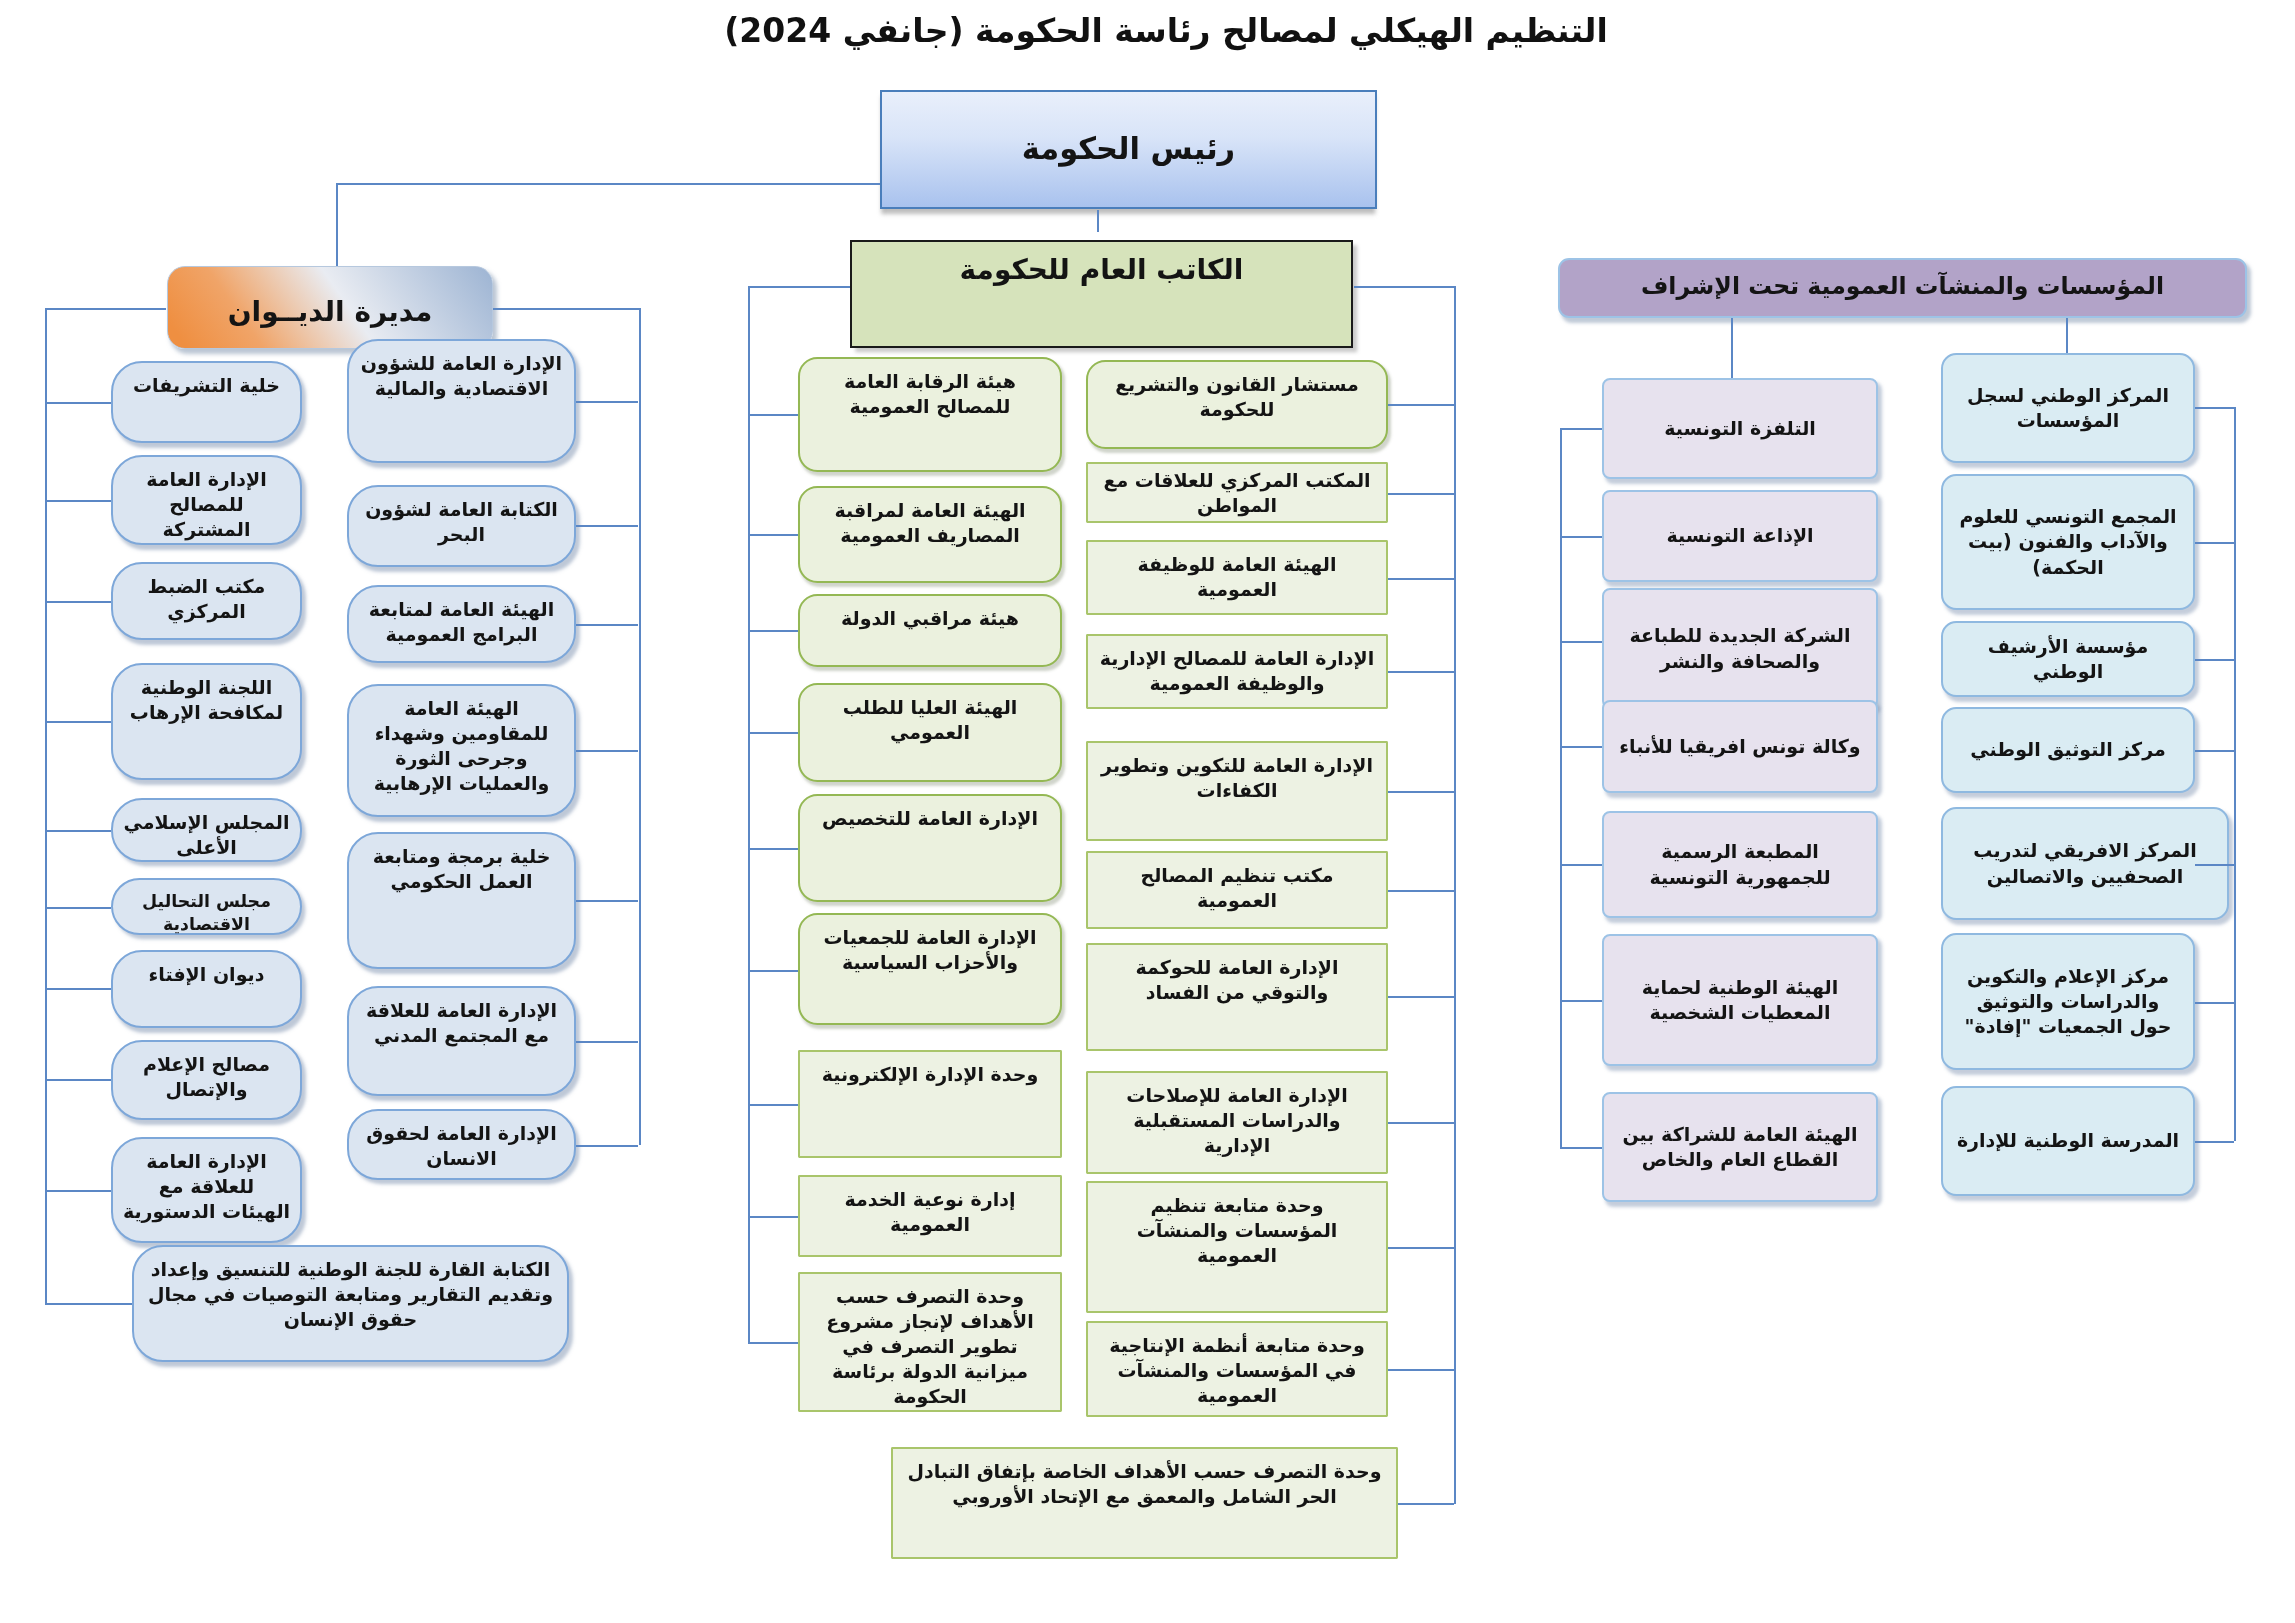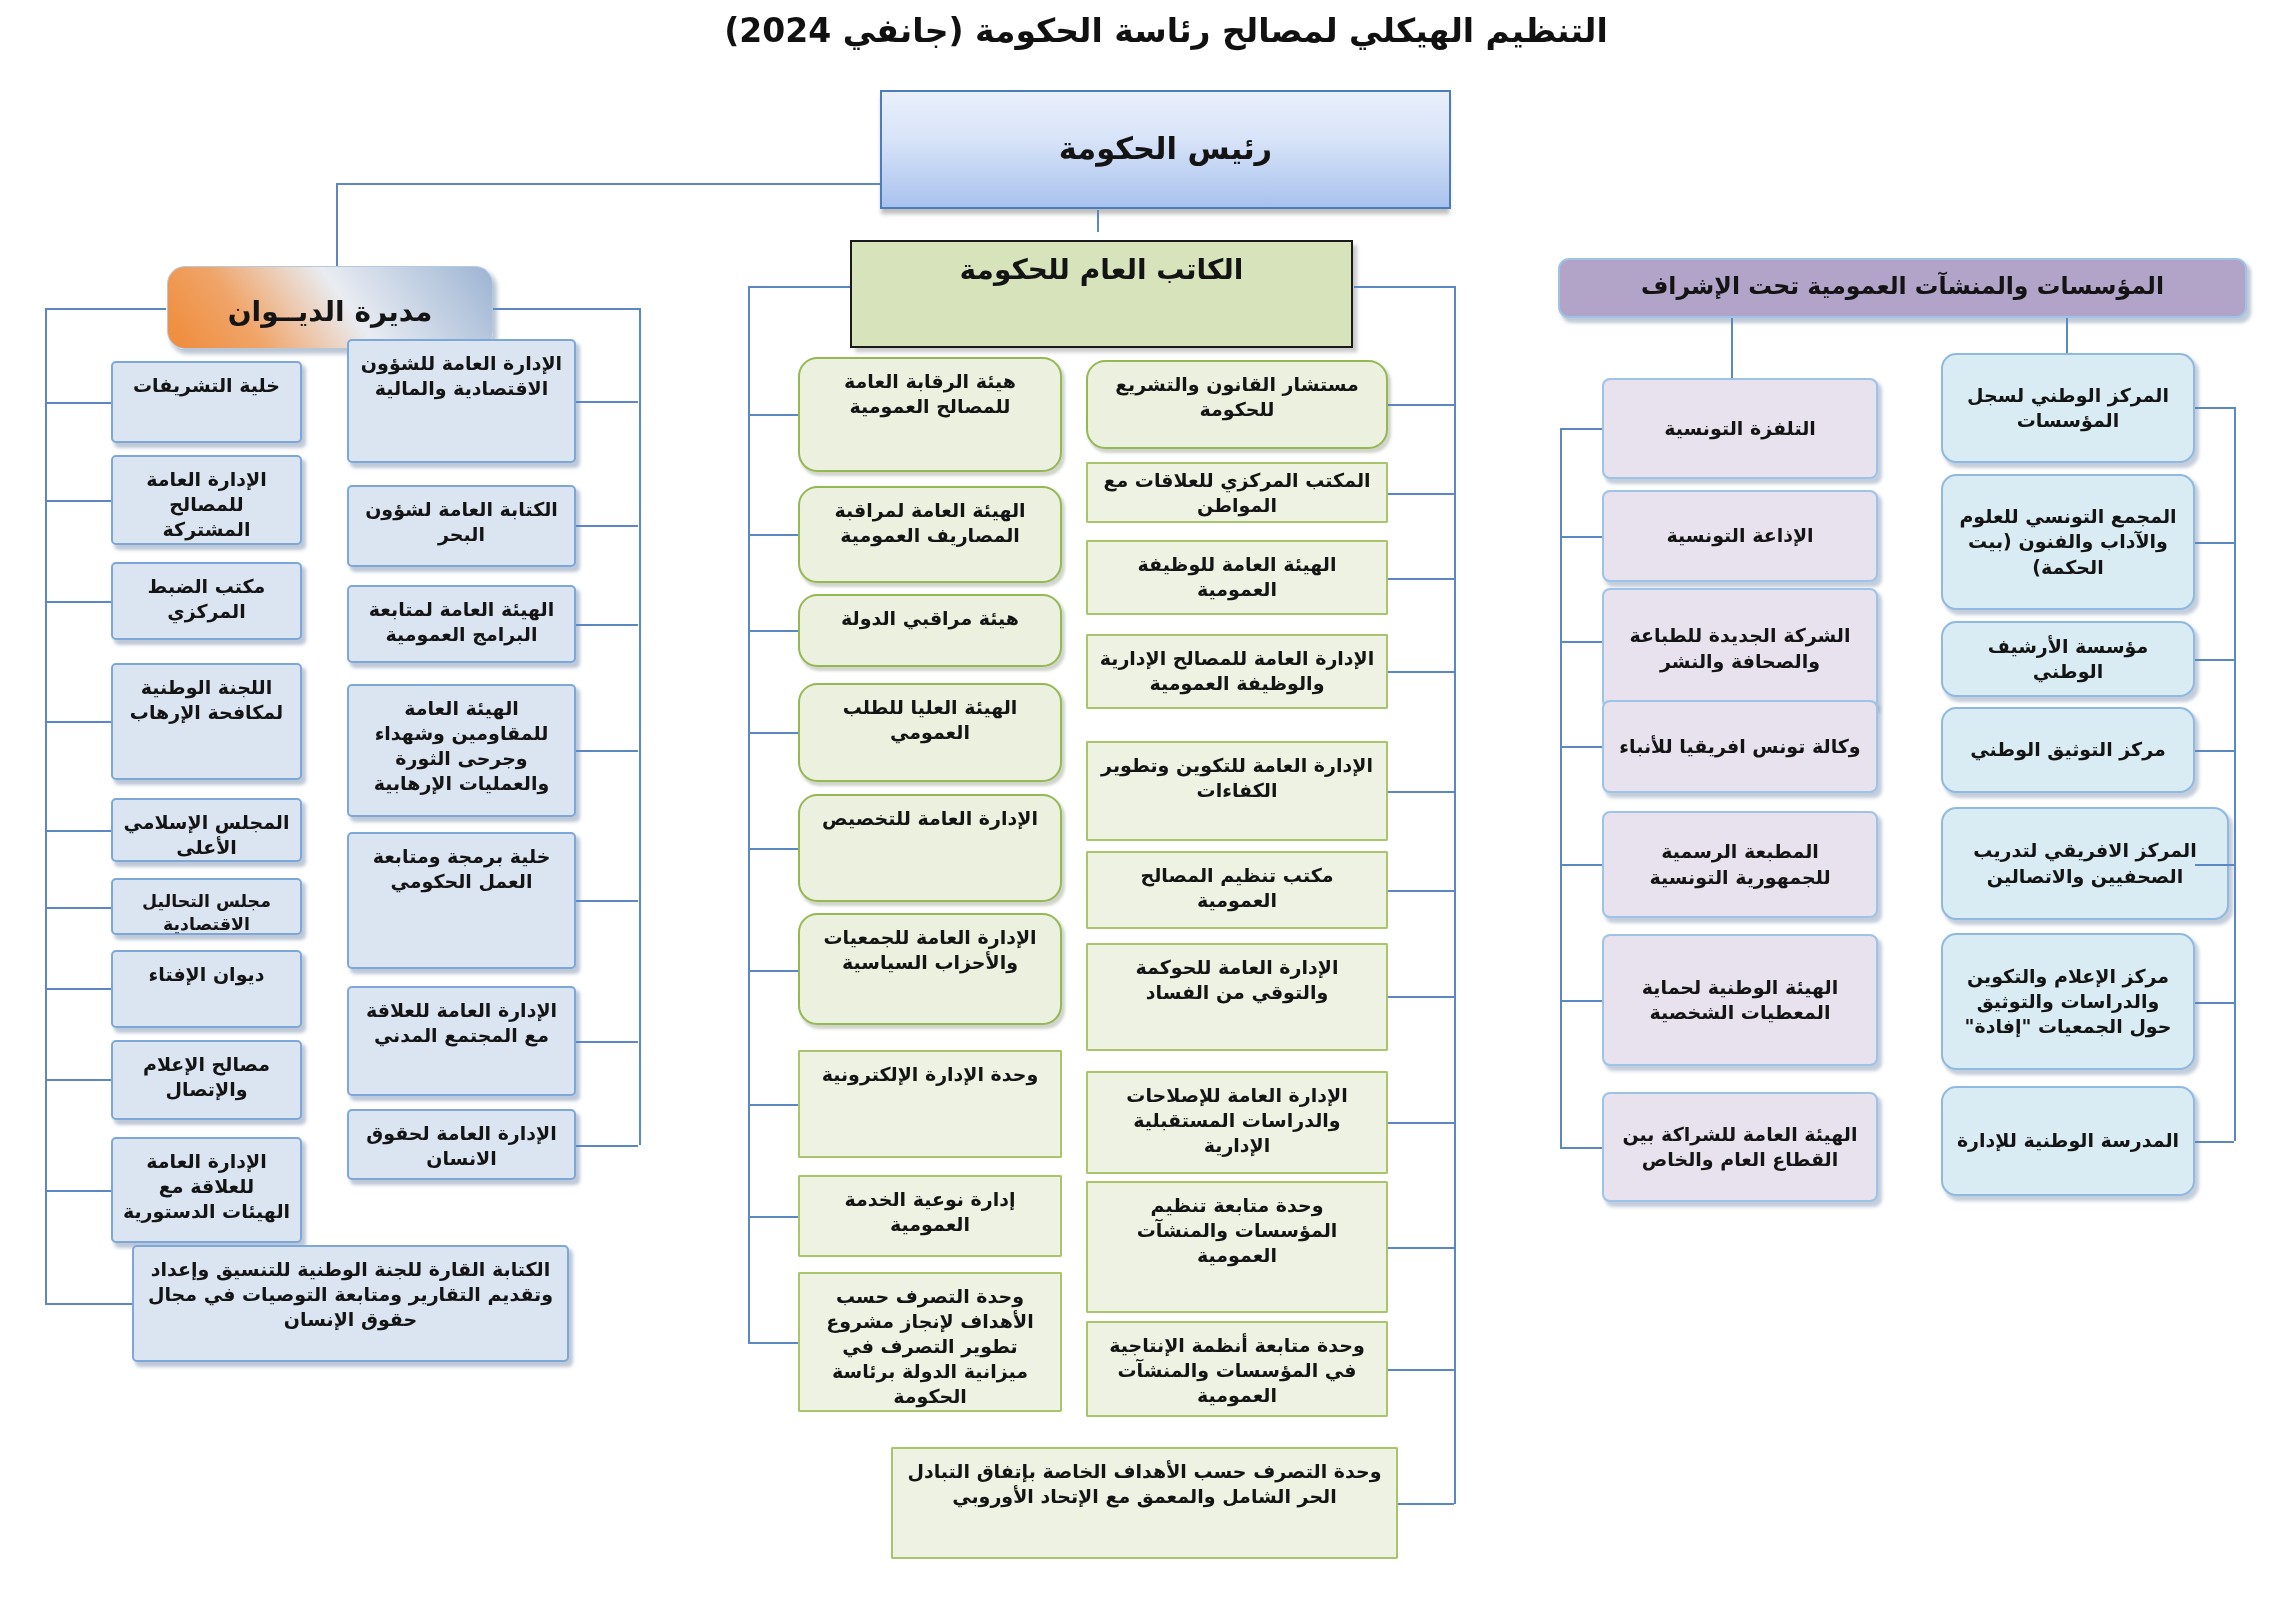--- a/index.html
+++ b/index.html
@@ -16,38 +16,38 @@
   .root{background:linear-gradient(to bottom,#e9effb 0%,#d8e4f8 40%,#a9c2ee 100%);
         border:2.1px solid #4a7ebb;box-shadow:0 5.6px 4.2px -0.7px rgba(150,150,150,.65);
         font-size:30.5px;align-items:center;padding-top:5.6px;}
   .hdr-diwan{background:linear-gradient(235deg,#9db4d3 0%,#e9ecf2 45%,#f0a468 75%,#ef8f41 95%);
         border:1.4px solid #b6c8de;border-radius:18px;box-shadow:3.5px 4.9px 4.2px rgba(130,150,175,.55);
         font-size:28px;align-items:center;padding-top:15px;}
   .hdr-sg{background:#d6e3bb;border:2.1px solid #1a1a1a;box-shadow:4.9px 4.9px 3.5px rgba(140,140,140,.45);
         font-size:28px;margin-top:8px;}
   .hdr-inst{background:#b2a3c8;border:2.1px solid #9dc3e6;border-radius:11px;
         box-shadow:3.5px 4.2px 3.5px rgba(130,150,175,.5);font-size:23.6px;align-items:center;padding-top:2.8px;}
-  .blue{background:#dbe5f1;border:2.1px solid #7da7d9;border-radius:5px;
+  .blue{background:#dbe5f1;border:2.1px solid #7da7d9;border-radius:31px;
         box-shadow:3.5px 4.2px 3.5px rgba(125,145,175,.5);}
   .grounded{background:#ebf1de;border:2.1px solid #94b854;border-radius:19.4px;
         box-shadow:2.8px 3.5px 2.8px rgba(150,160,140,.45);}
   .grect{background:#edf2e3;border:2.1px solid #a9c56b;border-radius:1.4px;}
   .lav{background:#e7e2ee;border:2.1px solid #9dc3e6;border-radius:8px;
         box-shadow:3.5px 4.2px 3.5px rgba(125,145,175,.45);}
   .cyan{background:#daecf3;border:2.1px solid #8fb9e0;border-radius:15.3px;
         box-shadow:3.5px 4.2px 3.5px rgba(125,145,175,.45);}
 </style>
 </head>
 <body>
 
 <div id="canvas">
 
   <div class="title">التنظيم الهيكلي لمصالح رئاسة الحكومة (جانفي 2024)</div>
 
-  <div class="node root" style="left:880px;top:90px;width:571px;height:119px">رئيس الحكومة</div>
+  <div class="node root" style="left:880px;top:90px;width:497px;height:119px">رئيس الحكومة</div>
 
   <div class="node hdr-diwan" style="left:167px;top:266px;width:326px;height:83px">مديرة الديــوان</div>
   <div class="node hdr-sg" style="left:850px;top:232px;width:503px;height:108px">الكاتب العام للحكومة</div>
   <div class="node hdr-inst" style="left:1558px;top:258px;width:689px;height:60px">المؤسسات والمنشآت العمومية تحت الإشراف</div>
 
   <div class="node blue" style="left:111px;top:361px;width:191px;height:82px">خلية التشريفات</div>
   <div class="node blue" style="left:111px;top:455px;width:191px;height:90px">الإدارة العامة للمصالح المشتركة</div>
   <div class="node blue" style="left:111px;top:562px;width:191px;height:78px">مكتب الضبط المركزي</div>
   <div class="node blue" style="left:111px;top:663px;width:191px;height:117px">اللجنة الوطنية لمكافحة الإرهاب</div>
   <div class="node blue" style="left:111px;top:798px;width:191px;height:64px">المجلس الإسلامي الأعلى</div>

